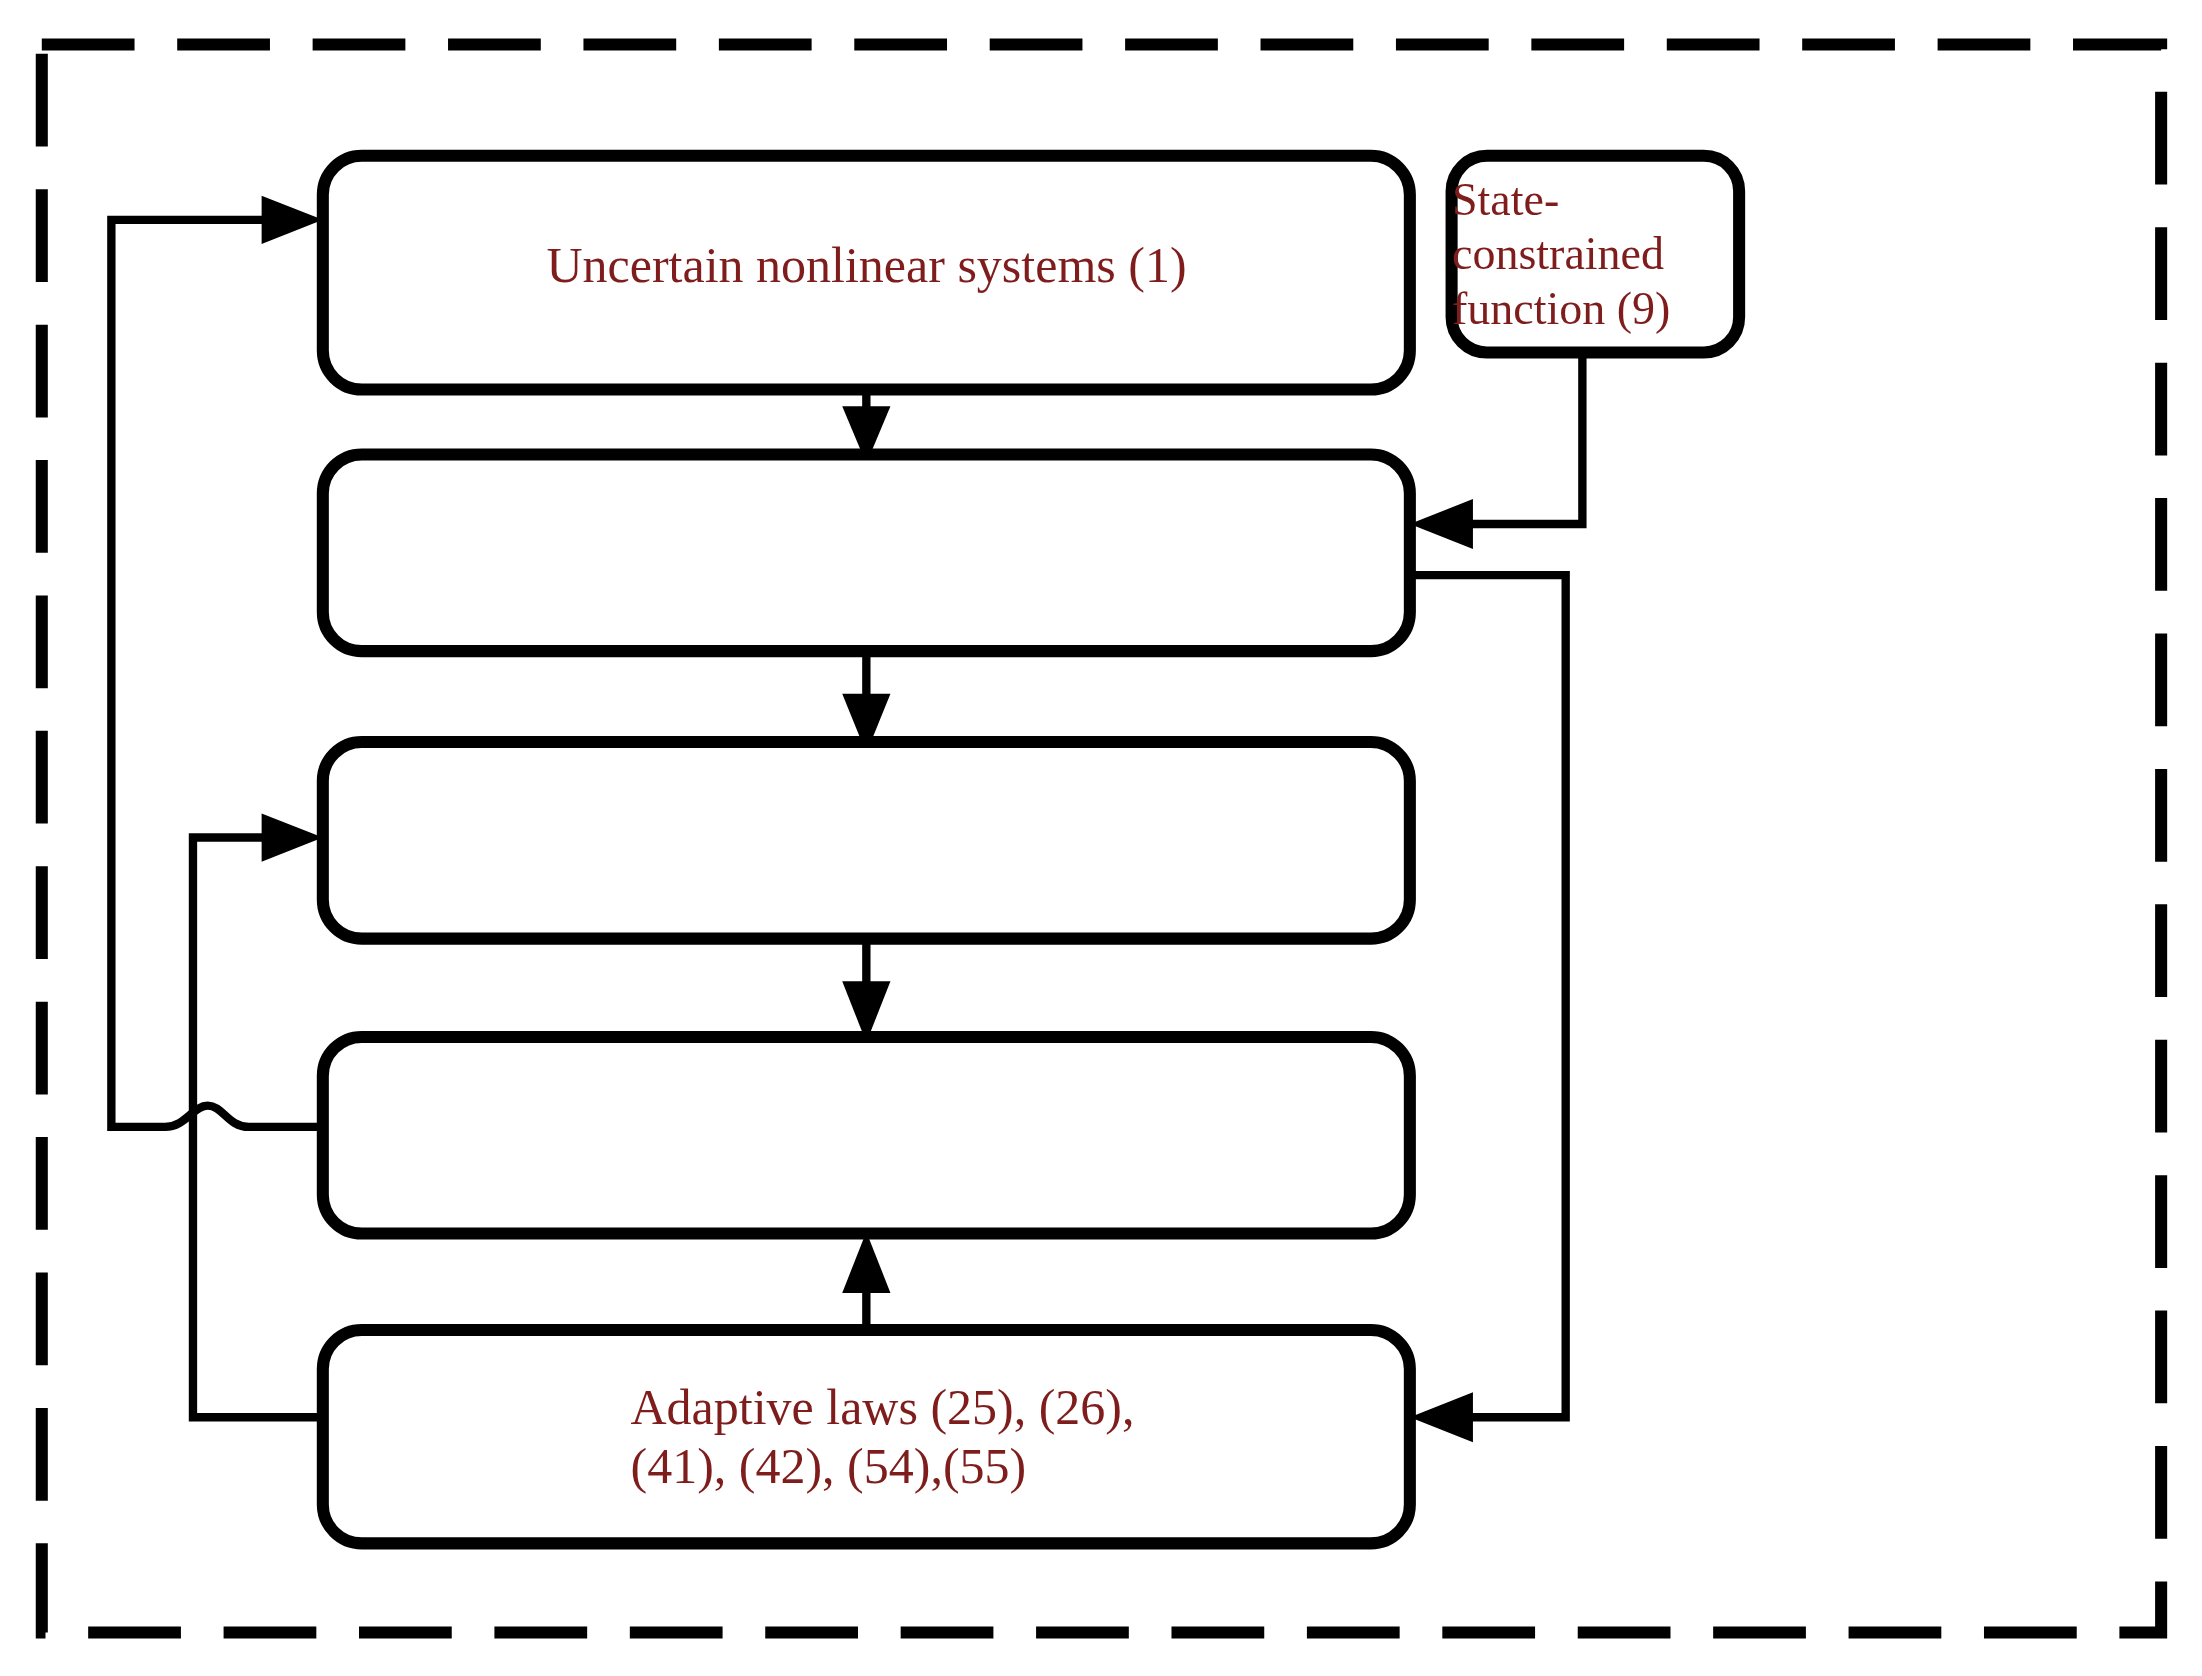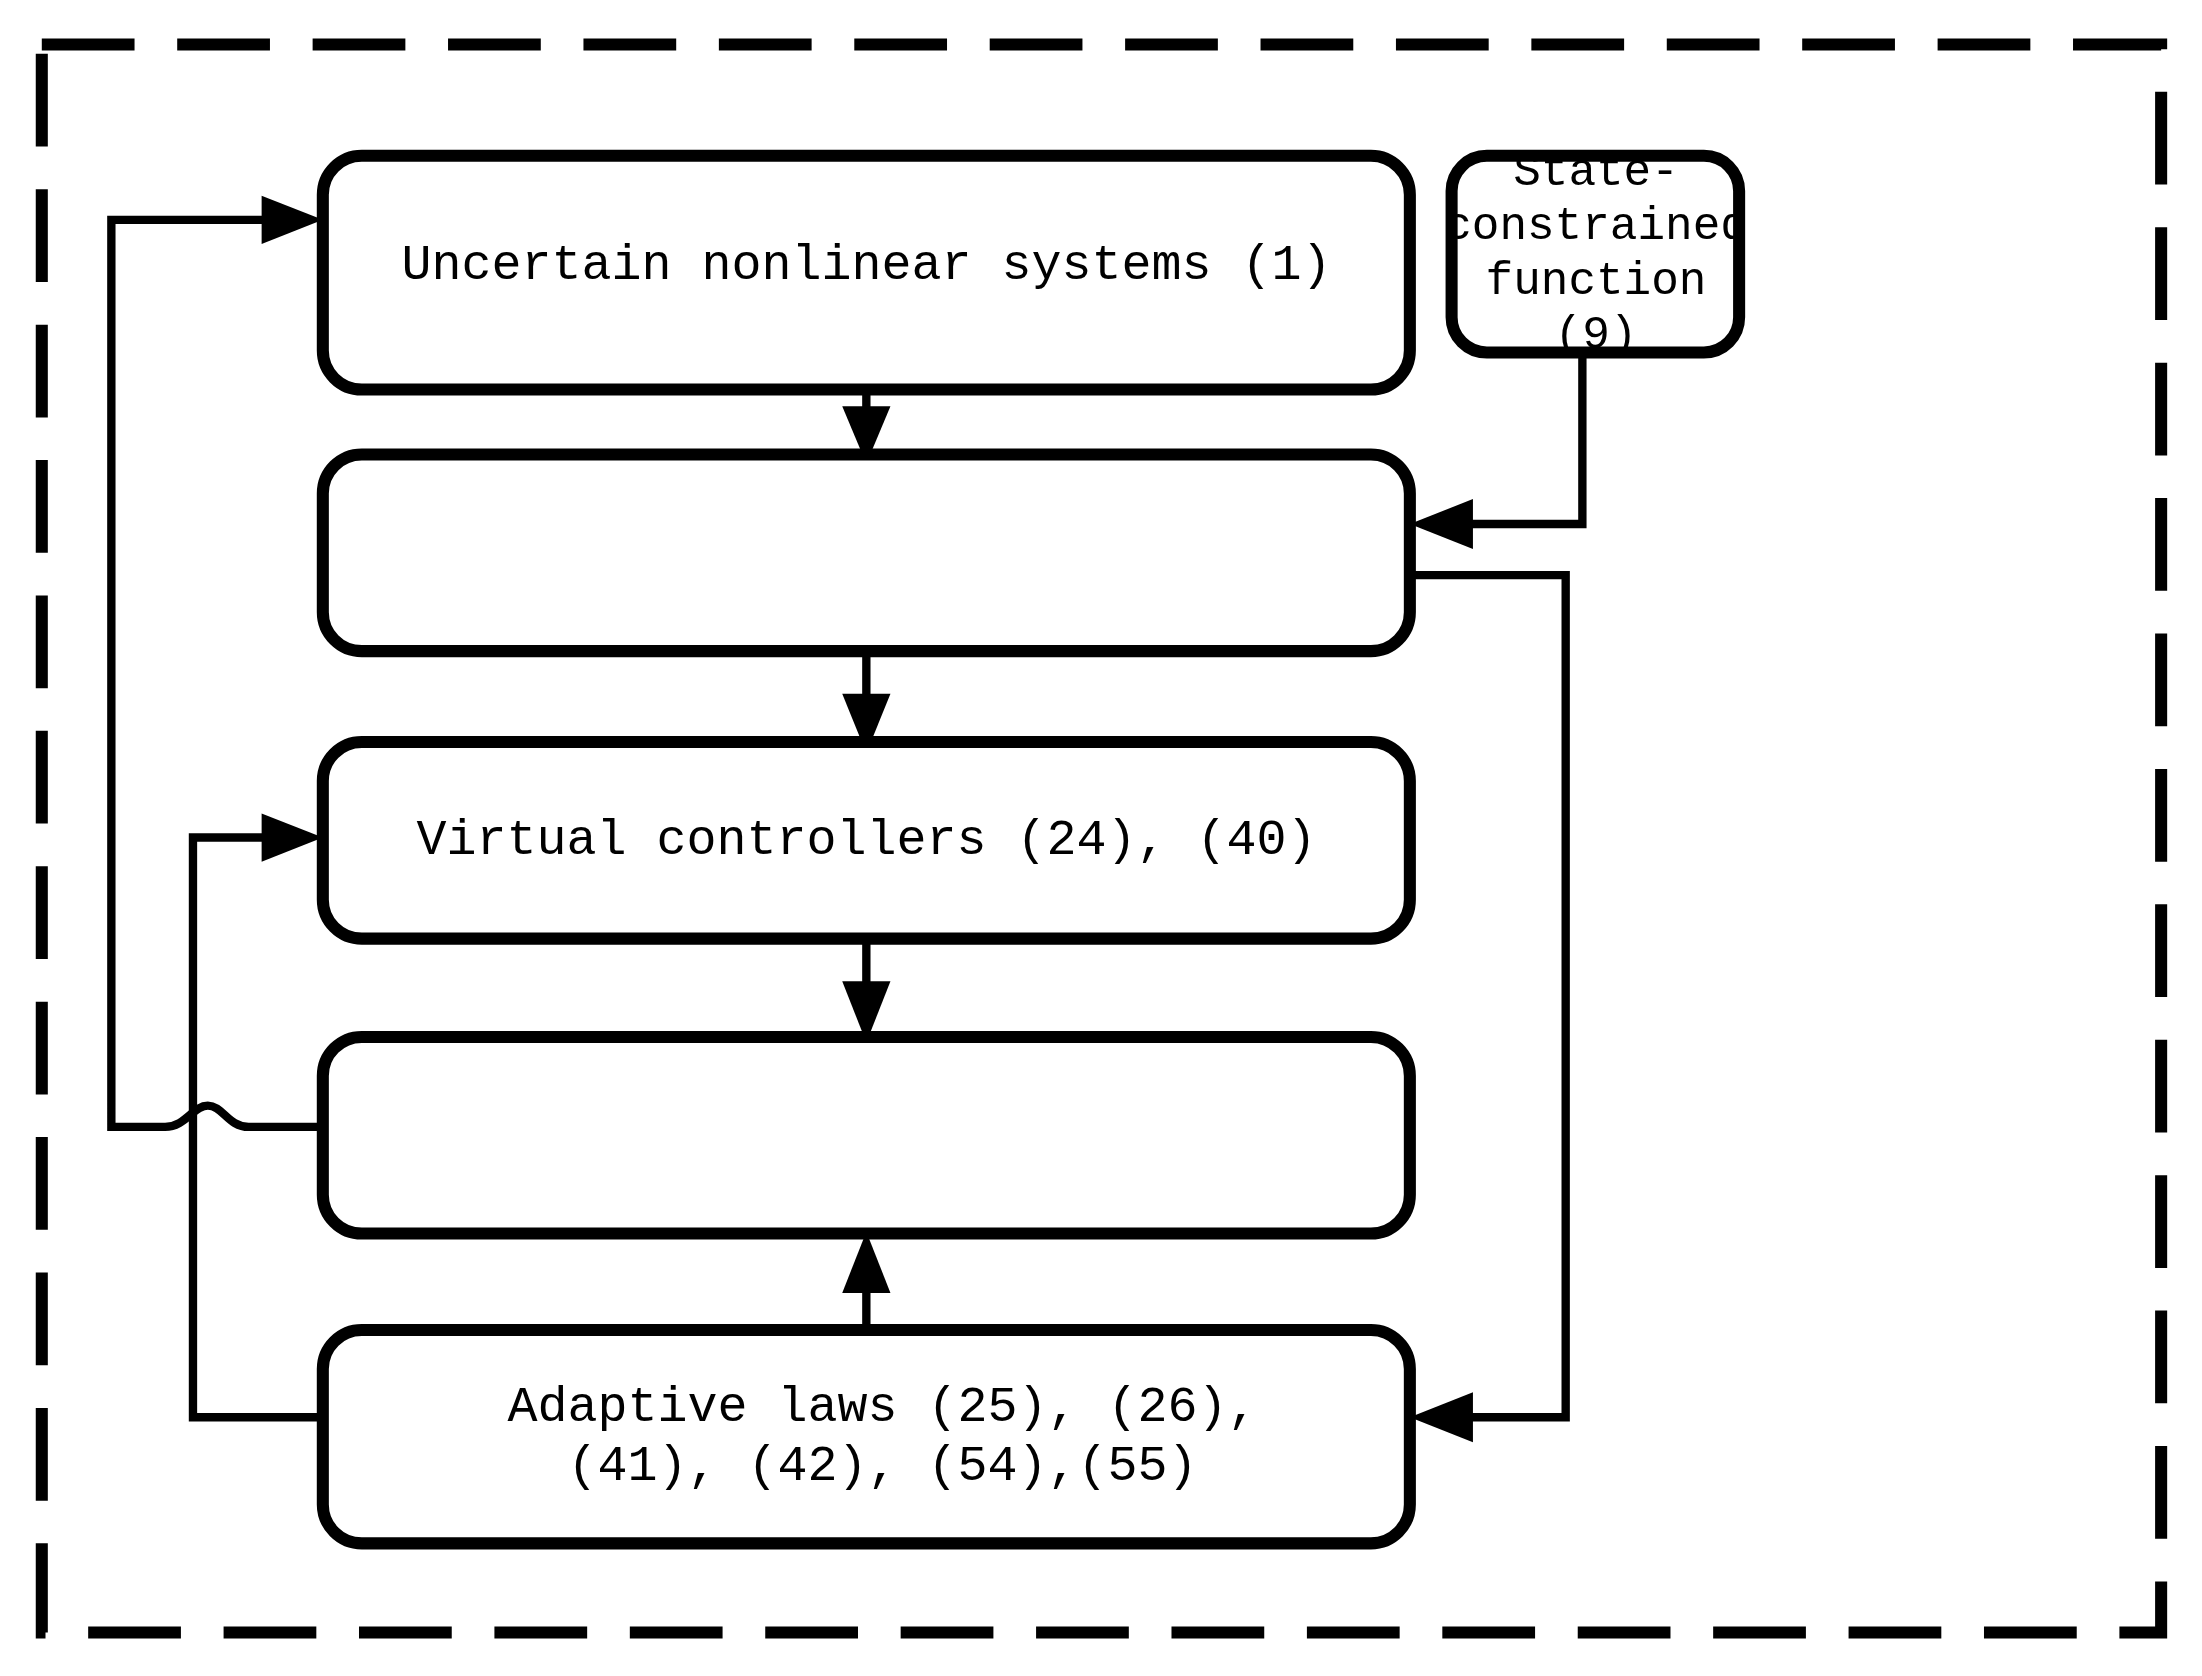--- a/index.html
+++ b/index.html
@@ -23,23 +23,22 @@
     left: 0;
     top: 0;
     width: 2202px;
     height: 1676px;
   }
   .box-label {
     position: absolute;
     display: flex;
     align-items: center;
     justify-content: center;
-    text-align: center;
-    color: #000000;
-    font-family: Liberation Mono, monospace;
+    color: #7f1d1d;
+    font-family: Liberation Serif, serif;
     font-size: 50px;
     line-height: 1.18;
     letter-spacing: 0px;
     white-space: pre-line;
     pointer-events: none;
   }
 </style>
 </head>
 <body>
 
@@ -103,20 +102,19 @@
     </g>
 
   </svg>
 
   <div class="box-label" style="left:323px; top:148px; width:1087px; height:234px;">Uncertain nonlinear systems (1)</div>
 
   <div class="box-label" style="left:1452px; top:156px; width:288px; height:197px; font-size:46px;">State-constrained
 function (9)</div>
 
 
-  <div class="box-label" style="left:323px; top:742px; width:1087px; height:197px;">Virtual controllers (24), (40)</div>
 
 
   <div class="box-label" style="left:339px; top:1330px; width:1087px; height:213px;">Adaptive laws (25), (26),
 (41), (42), (54),(55)</div>
 
 </div>
 
 
 </body></html>

